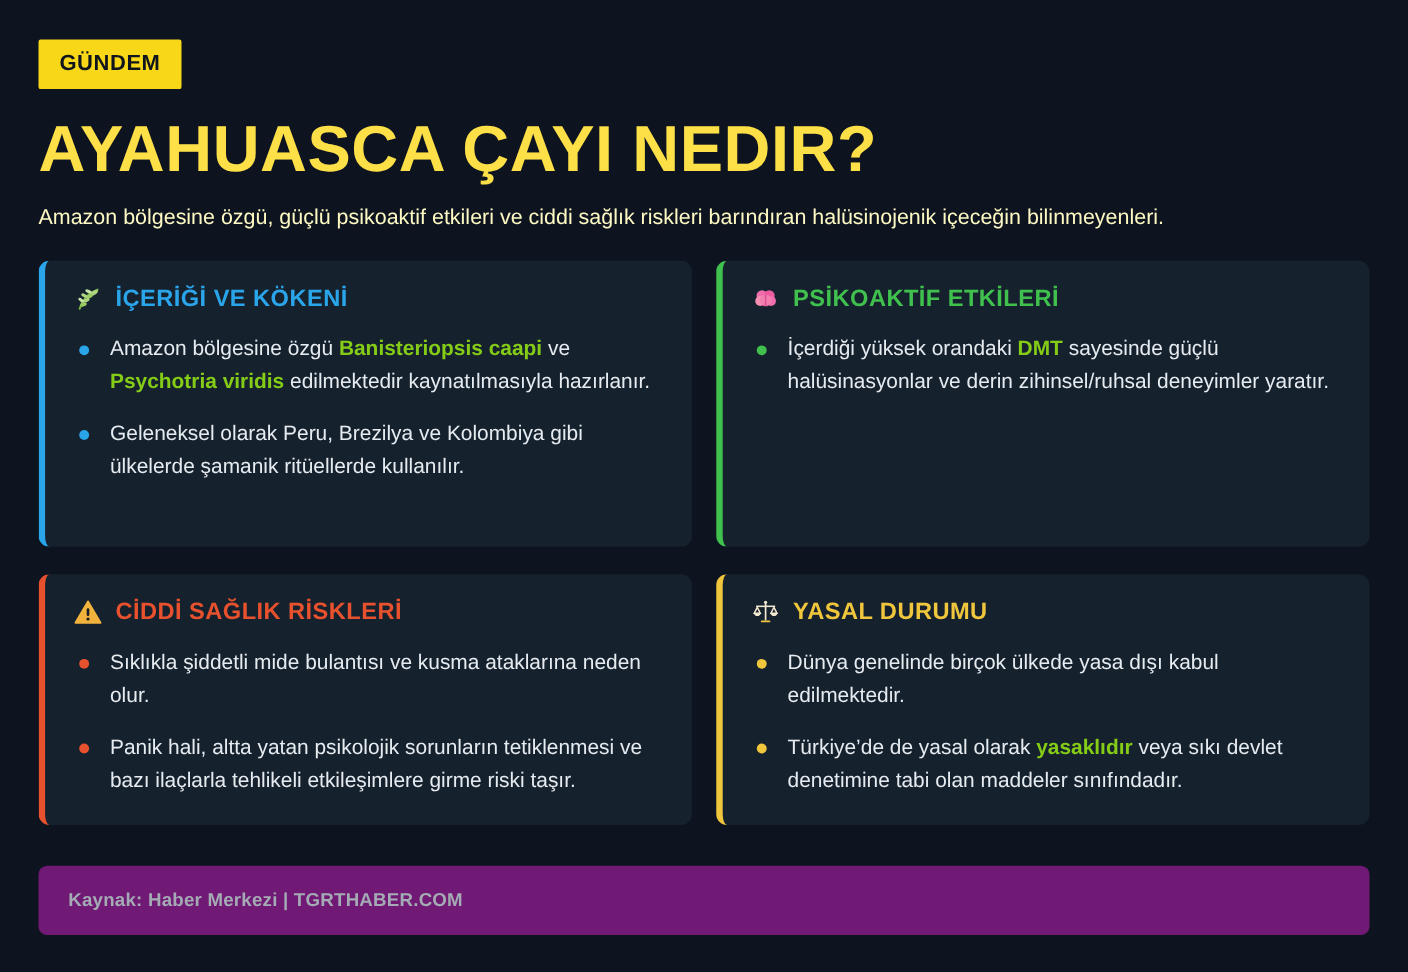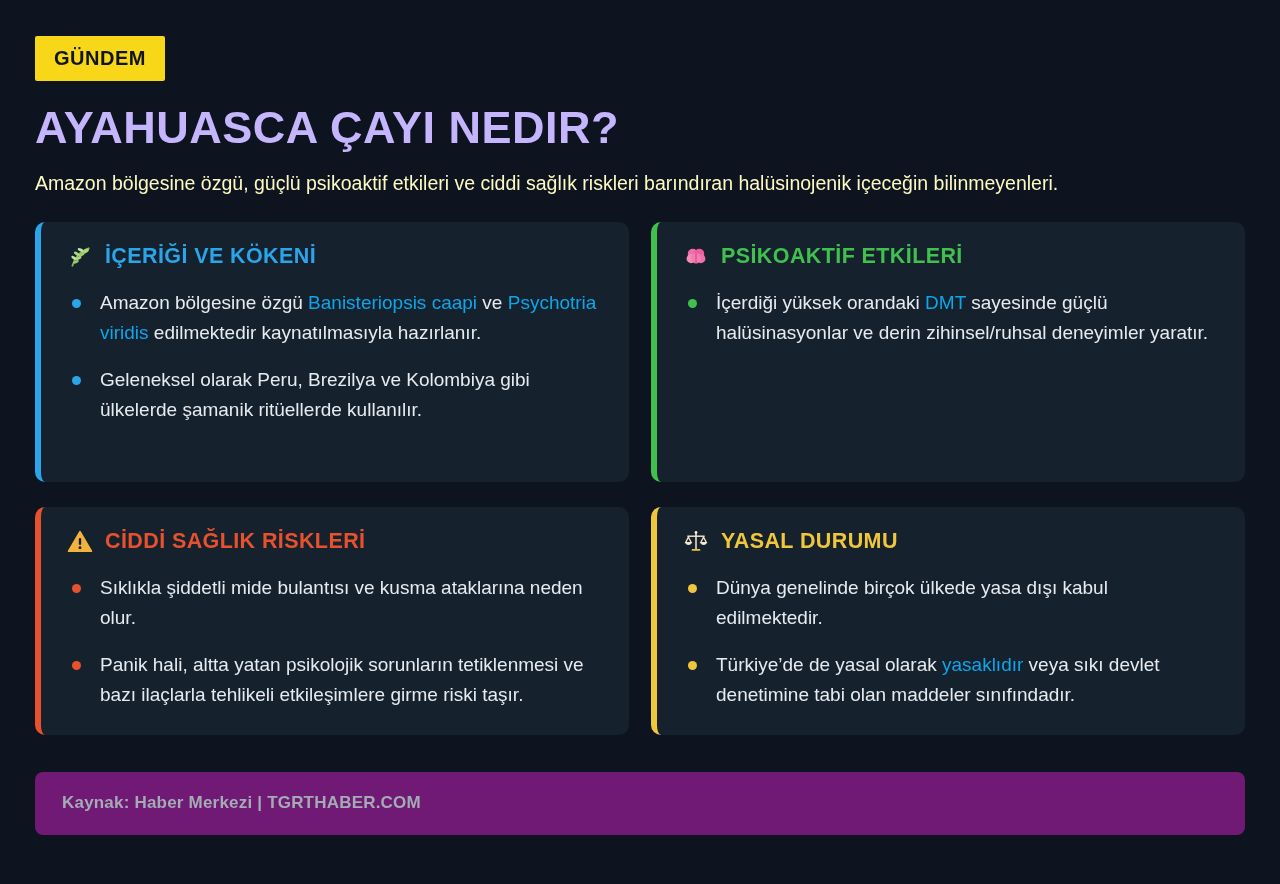--- a/index.html
+++ b/index.html
@@ -18,22 +18,22 @@
     color: #10151d;
     font-size: 20px;
     font-weight: 700;
     letter-spacing: 0.5px;
     padding: 11px 19px;
     border-radius: 2px;
   }
 
   .title {
     margin-top: 22px;
-    color: #c4b5fd;
-    font-size: 45px;
+    color: #fde047;
+    font-size: 59px;
     font-weight: 800;
     letter-spacing: 0.5px;
     line-height: 1.1;
   }
 
   .subtitle {
     margin-top: 17px;
     color: #fef9c3;
     font-size: 19.5px;
     font-weight: 400;
@@ -83,21 +83,21 @@
   .bullet:last-child { margin-bottom: 0; }
   .dot {
     position: absolute;
     left: 5px;
     top: 11px;
     width: 9px;
     height: 9px;
     border-radius: 50%;
     background: var(--accent, #2aa5ea);
   }
-  .bullet b { font-weight: 400; color: #0ea5e9; }
+  .bullet b { font-weight: 700; color: #84cc16; }
 
   .footer {
     margin-top: 37px;
     height: 63px;
     background: #701a75;
     border-radius: 8px;
     display: flex;
     align-items: center;
     padding: 0 27px;
   }

